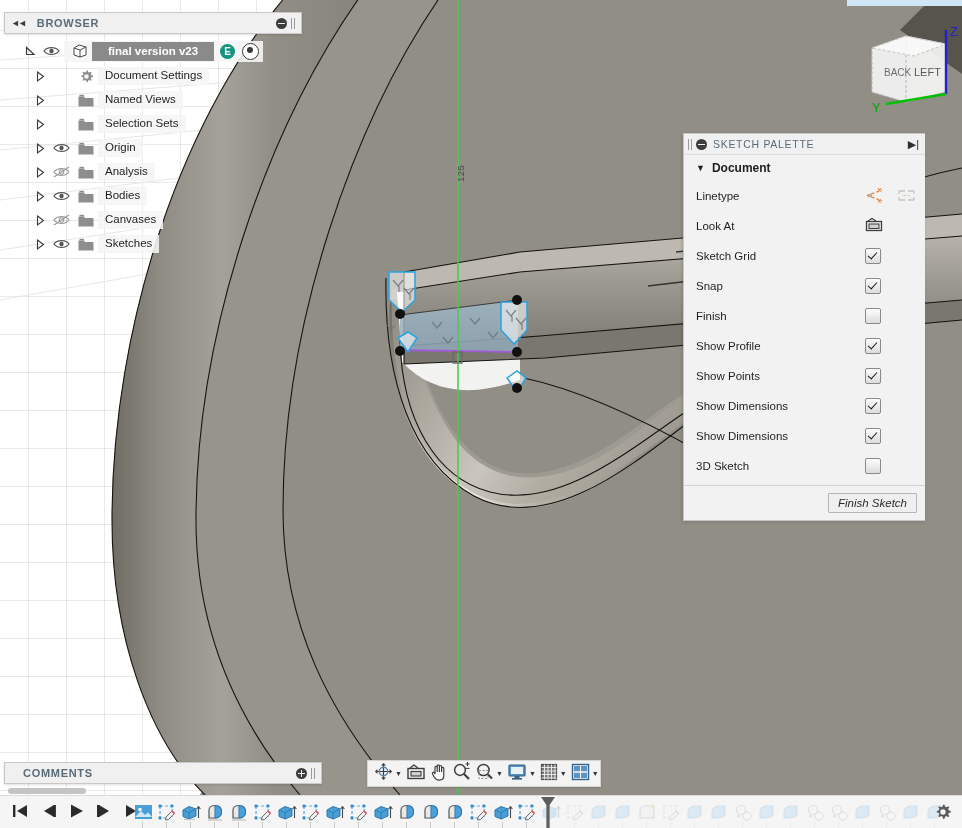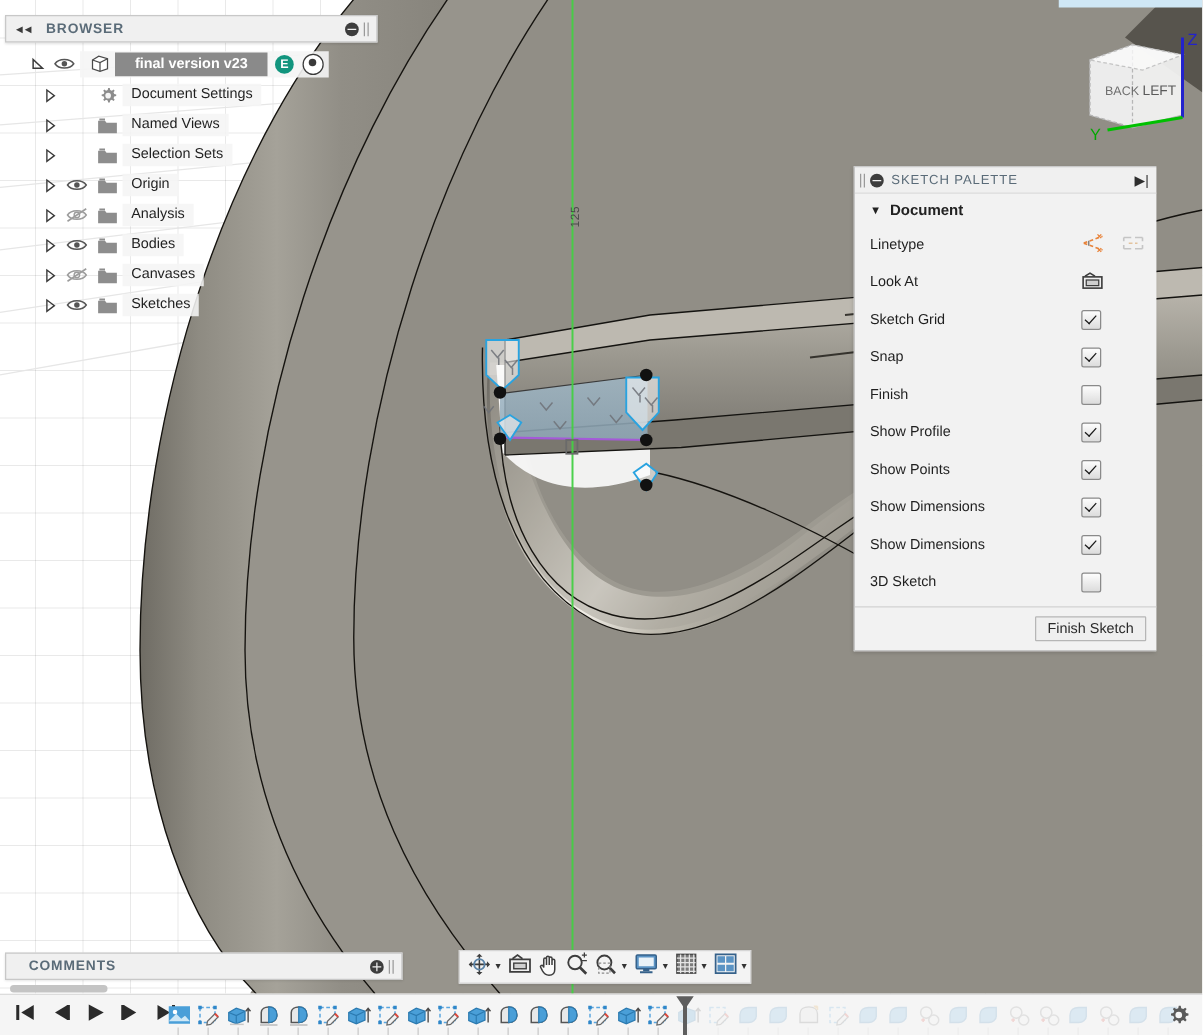--- a/index.html
+++ b/index.html
@@ -64,21 +64,21 @@
   .sect{display:flex;align-items:center;height:26px;padding-left:12px;font-size:12px;font-weight:bold;color:#222;}
   .sect .tri{margin-right:7px;font-size:9px;}
   .orow{display:flex;align-items:center;height:30px;padding-left:12px;font-size:11.5px;color:#1f1f1f;gap:46px;}
   .orow .oname{flex:1;}
   .ctrl{width:60px;display:flex;align-items:center;}
   .cbox{width:14px;height:14px;border:1px solid #8a8a8a;border-radius:2px;
         background:linear-gradient(#fdfdfd,#dcdcdc);position:relative;margin-left:0;}
   .cbox.on:after{content:"";position:absolute;left:3.5px;top:1px;width:4px;height:8px;
         border:solid #1a1a1a;border-width:0 1.8px 1.8px 0;transform:rotate(42deg);}
   .pfoot{border-top:1px solid #d2d2d2;height:34px;display:flex;align-items:center;
-         justify-content:flex-end;padding-right:8px;background:#f2f2f2;}
+         justify-content:flex-end;padding-right:8px;background:#f2f2f2;font-style:italic;}
   .fbtn{font-size:11.5px;color:#2a2a2a;border:1px solid #b6b6b6;background:#efefef;
         padding:3px 9px;border-radius:1px;}
 
   
   #navbar{position:absolute;left:367px;top:760px;width:234px;height:27px;
           background:#f3f3f3;border:1px solid #d5d5d5;display:flex;align-items:center;
           padding:0 4px;box-sizing:border-box;box-shadow:0 1px 2px rgba(0,0,0,.12);}
   .nbi{display:flex;align-items:center;height:23px;padding:0 2px;}
   .caret{font-size:7px;color:#333;margin-left:2px;}
 

